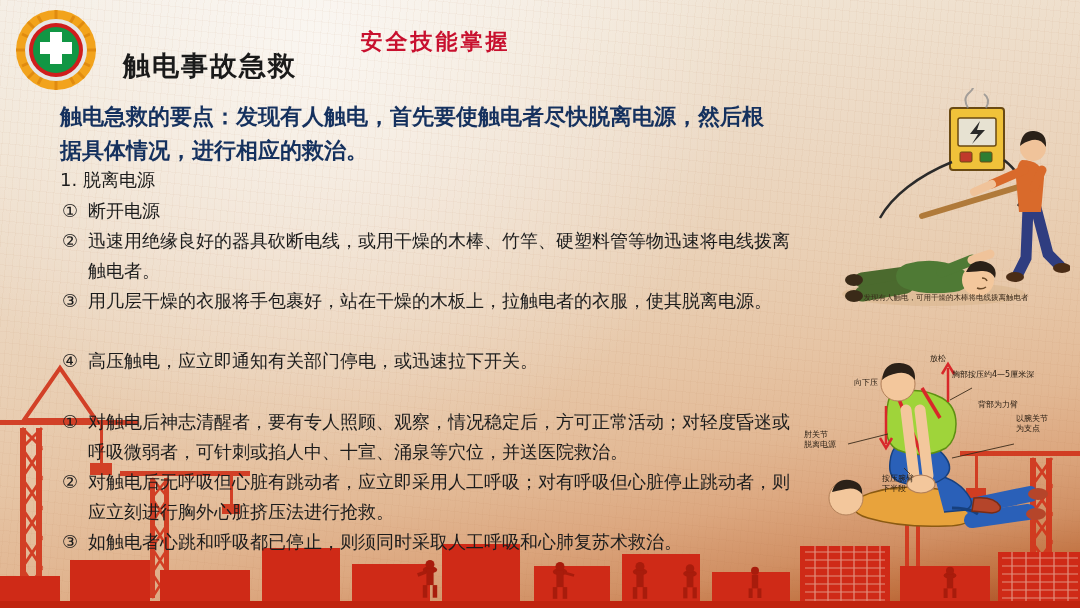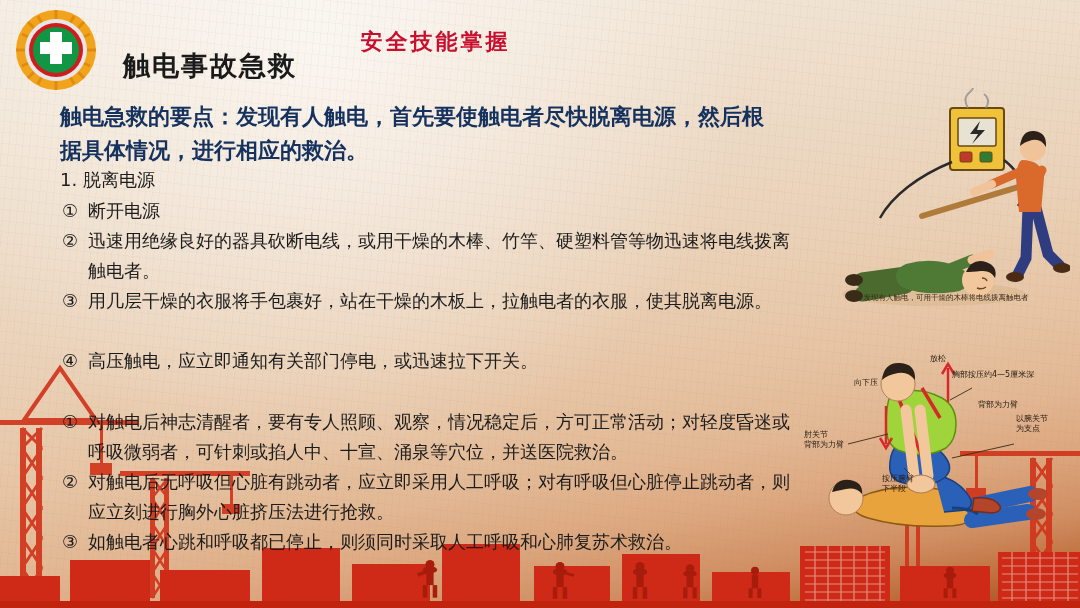--- a/index.html
+++ b/index.html
@@ -443,19 +443,19 @@
         <path d="M108 126 L102 120"></path>
         <path d="M170 40 L148 52"></path>
       </g>
     </svg>
 
     <div class="anno" style="left:128px; top:6px;">放松</div>
     <div class="anno" style="left:52px; top:30px;">向下压</div>
     <div class="anno" style="left:150px; top:22px;">胸部按压约4—5厘米深</div>
     <div class="anno" style="left:176px; top:52px;">背部为力臂</div>
     <div class="anno" style="left:2px; top:82px; white-space:pre-line;">肘关节
-背部为力臂</div>
+脱离电源</div>
     <div class="anno" style="left:214px; top:66px; white-space:pre-line;">以腕关节
 为支点</div>
     <div class="anno" style="left:80px; top:126px; white-space:pre-line;">按压腕臂
 下半段</div>
   </div>
 </div>
 
 </body></html>

